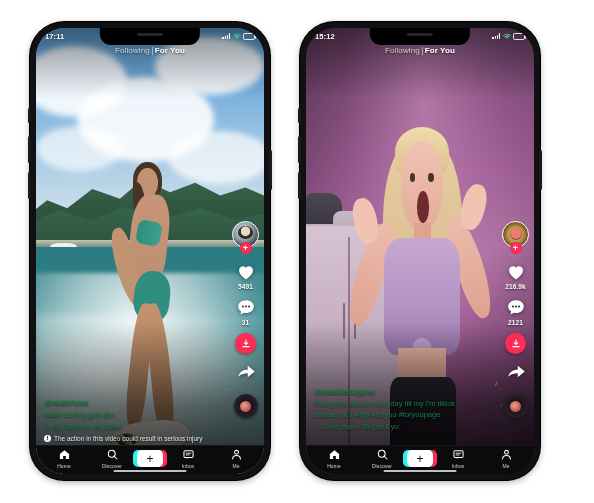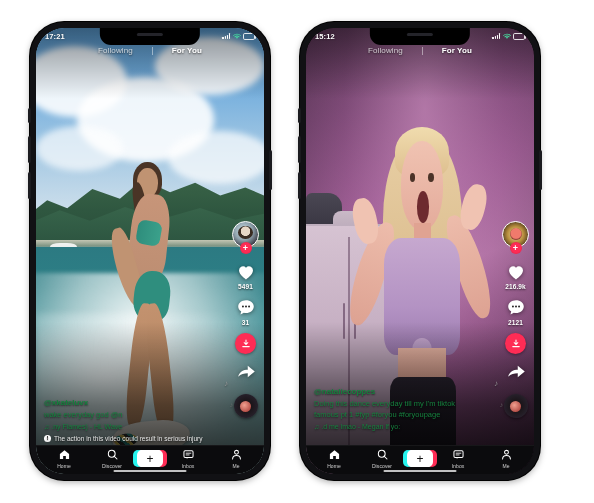--- a/index.html
+++ b/index.html
@@ -213,21 +213,21 @@
 
   
   .scrim-top { position:absolute; top:0; left:0; right:0; height: 16%;
                background: linear-gradient(rgba(0,0,0,.42), rgba(0,0,0,0)); z-index: 5; }
   .scrim-bot { position:absolute; bottom:0; left:0; right:0; height: 34%;
                background: linear-gradient(rgba(0,0,0,0), rgba(0,0,0,.55) 55%, rgba(0,0,0,.82)); z-index: 5; }
 
   
   .tabs {
     position: absolute; top: 18px; left: 0; right: 0;
-    display: flex; align-items: center; justify-content: center; gap: 19px;
+    display: flex; align-items: center; justify-content: center; gap: 2px;
     z-index: 30;
   }
   .tab { font-size: 8px; color: rgba(255,255,255,.72); letter-spacing: .1px;
          text-shadow: 0 1px 2px rgba(0,0,0,.6); cursor: pointer; }
   .tab.active { color: #fff; font-weight: bold; }
   .tab-sep { width: 1px; height: 8px; background: rgba(255,255,255,.45); }
 
   
   .rail {
     position: absolute; right: 5px; bottom: 56px;
@@ -390,21 +390,21 @@
           </div>
           <div class="scrim-top"></div>
           <div class="scrim-bot"></div>
         </div>
 
         <div class="notch">
           <div class="speaker"></div>
         </div>
 
         <div class="statusbar">
-          <span>17:21</span>
+          <span>17:11</span>
           <span class="sb-right">
             <span class="sig">
                 <i></i>
                 <i></i>
                 <i></i>
                 <i></i>
               </span>
             <span class="wifi">
               <svg viewBox="0 0 16 12">
                   <path d="M8 10.6 5.6 8.1a3.4 3.4 0 0 1 4.8 0Z" fill="#47e0a0"></path>
@@ -463,21 +463,21 @@
           <div class="disc">
               <span class="inner"></span>
             </div>
         </div>
 
         <span class="note-fly nf1">♪</span>
         <span class="note-fly nf2">♪</span>
 
         <div class="caption">
           <div class="handle">@xkateluvx</div>
-          <div class="desc">wake everyday god @n</div>
+          <div class="desc">wake surfing god @n</div>
           <div class="music">
             <span>♫  .ny Flames) - HL Wave</span>
           </div>
         </div>
 
         <div class="warn">
           <span class="i">!</span>
           <span>The action in this video could result in serious injury</span>
         </div>
 

